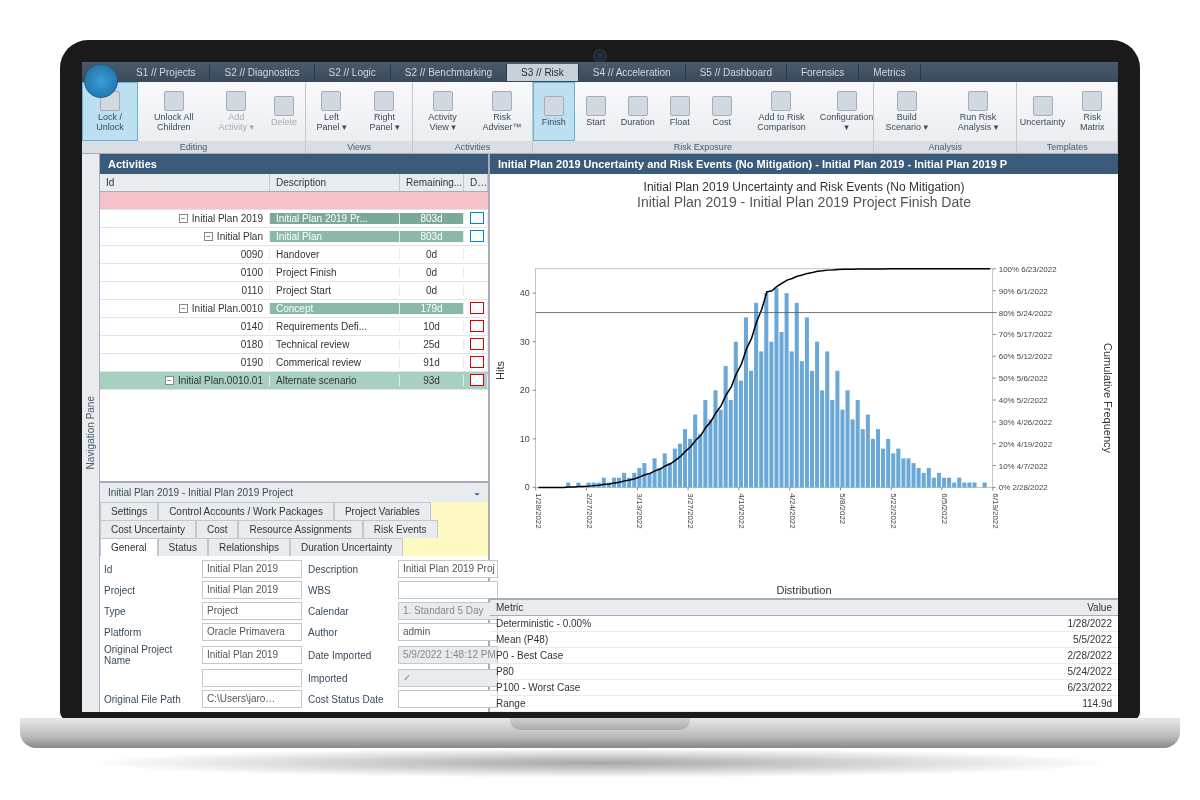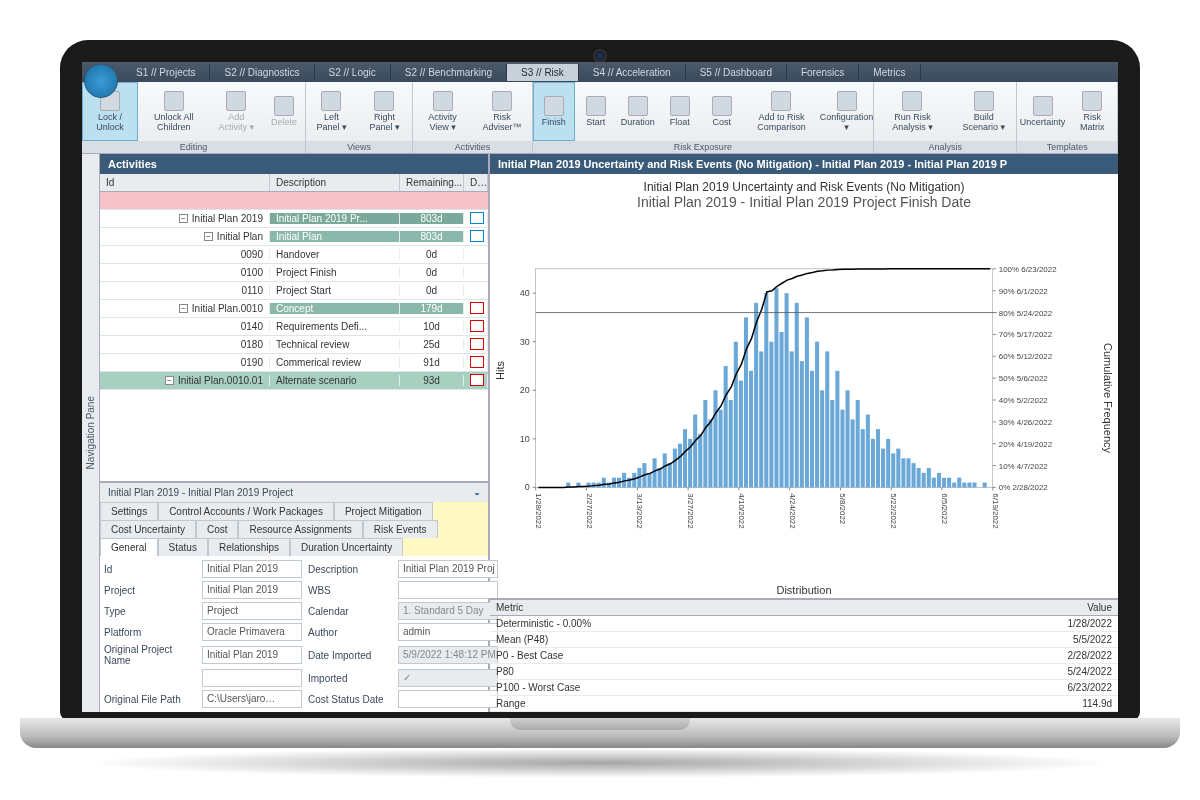--- a/index.html
+++ b/index.html
@@ -178,25 +178,25 @@
               <div class="ribbon-icon"></div>
               <div>Configuration ▾</div>
             </div>
           </div>
           <div class="ribbon-group-label">Risk Exposure</div>
         </div>
         <div class="ribbon-group">
           <div class="ribbon-items">
             <div class="ribbon-btn">
               <div class="ribbon-icon"></div>
+              <div>Build Scenario ▾</div>
+            </div>
+            <div class="ribbon-btn">
+              <div class="ribbon-icon"></div>
               <div>Run Risk Analysis ▾</div>
-            </div>
-            <div class="ribbon-btn">
-              <div class="ribbon-icon"></div>
-              <div>Build Scenario ▾</div>
             </div>
           </div>
           <div class="ribbon-group-label">Analysis</div>
         </div>
         <div class="ribbon-group">
           <div class="ribbon-items">
             <div class="ribbon-btn">
               <div class="ribbon-icon"></div>
               <div>Uncertainty</div>
             </div>
@@ -320,21 +320,21 @@
           </div>
 
         <div class="details">
           <div class="details-title">
             <span>Initial  Plan 2019 - Initial  Plan 2019 Project</span>
             <span style="color:#4a7aaa;">◒</span>
           </div>
           <div class="tab-row" id="tabrow1">
               <div>Settings</div>
               <div>Control Accounts / Work Packages</div>
-              <div>Project Mitigation</div>
+              <div>Project Variables</div>
             </div>
           <div class="tab-row" id="tabrow2">
               <div>Cost Uncertainty</div>
               <div>Cost</div>
               <div>Resource Assignments</div>
               <div>Risk Events</div>
             </div>
           <div class="tab-row" id="tabrow3">
               <div class="active">General</div>
               <div>Status</div>

